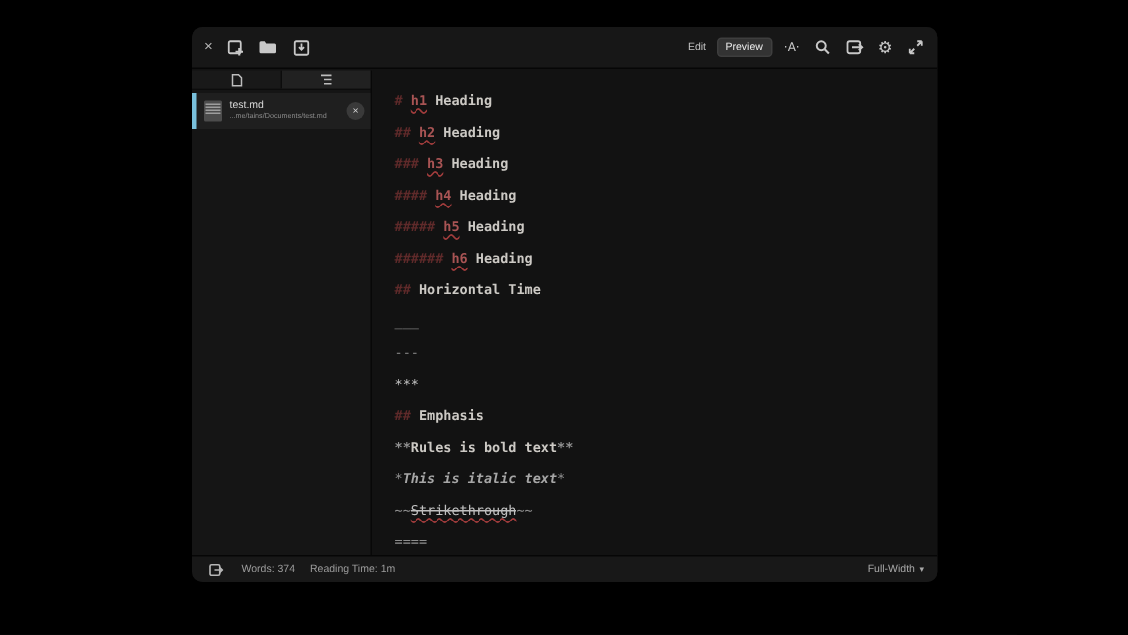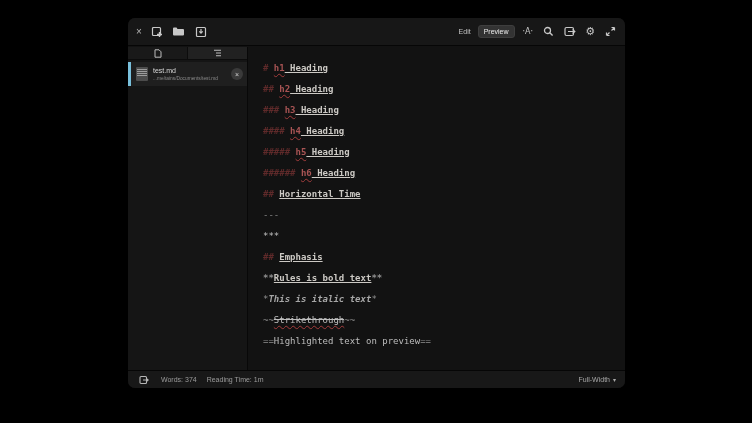--- a/index.html
+++ b/index.html
@@ -51,21 +51,21 @@
   
   .editor { position:absolute; left:121px; top:29px; right:0; bottom:18px;
             background:var(--editor-bg); overflow:hidden;
             font-family:"DejaVu Sans Mono", monospace; font-size:9px; }
   .lines { padding:10px 0 0 14px; }
   .line { height:21px; display:flex; align-items:center; white-space:pre; }
   .b { font-weight:bold; }
   .i { font-style:italic; }
   .mk  { color:var(--marker); }
   .hw  { color:var(--heading-word); }
-  .tx  { color:var(--text-light);text-decoration:underline; }
+  .tx  { color:var(--text-light); }
   .tx2 { color:#bdbdbd; }
   .dim { color:#8f8f8f; }
   .dim2{ color:#a6a6a6;font-weight:bold; }
   .hr1 { color:#9c9c9c; }
   .hr2 { color:#868686; }
   .hr3 { color:#c2c2c2; }
   .missp { text-decoration-line:underline; text-decoration-style:wavy;
            text-decoration-color:var(--squiggle); text-decoration-thickness:1px;
            text-underline-offset:2px; }
   .strike { position:relative; color:#c0c0c0; }
@@ -167,27 +167,28 @@
 
   <div class="editor">
     <div class="lines">
         <div class="line b"><span class="mk"># </span><span class="hw missp">h1</span><span class="tx"> Heading</span></div>
         <div class="line b"><span class="mk">## </span><span class="hw missp">h2</span><span class="tx"> Heading</span></div>
         <div class="line b"><span class="mk">### </span><span class="hw missp">h3</span><span class="tx"> Heading</span></div>
         <div class="line b"><span class="mk">#### </span><span class="hw missp">h4</span><span class="tx"> Heading</span></div>
         <div class="line b"><span class="mk">##### </span><span class="hw missp">h5</span><span class="tx"> Heading</span></div>
         <div class="line b"><span class="mk">###### </span><span class="hw missp">h6</span><span class="tx"> Heading</span></div>
         <div class="line b"><span class="mk">## </span><span class="tx">Horizontal Time</span></div>
+        <div class="line "><span class="hr1">___</span></div>
         <div class="line "><span class="hr2">---</span></div>
         <div class="line "><span class="hr3">***</span></div>
         <div class="line b"><span class="mk">## </span><span class="tx">Emphasis</span></div>
         <div class="line b"><span class="dim">**</span><span class="tx">Rules is bold text</span><span class="dim">**</span></div>
         <div class="line i"><span class="dim">*</span><span class="dim2">This is italic text</span><span class="dim">*</span></div>
         <div class="line "><span class="dim">~~</span><span class="strike missp">Strikethrough</span><span class="dim">~~</span></div>
-        <div class="line "><span class="dim">==</span><span class="tx2">Highlighted text on preview</span><span class="dim">==</span></div>
+        <div class="line "><span class="dim">==</span><span class="dim">==</span></div>
       </div>
   </div>
 
   <div class="statusbar">
     <span class="hb-icon">
       <svg width="10" height="10" viewBox="0 0 10 10">
         <rect x="1" y="1.5" width="6.5" height="7" rx="1" fill="none" stroke="#b5b5b5" stroke-width="1.1"></rect>
         <path d="M4 5h5M7.3 3.3 L9.2 5 L7.3 6.7" fill="none" stroke="#b5b5b5" stroke-width="1.1"></path>
       </svg>
     </span>

